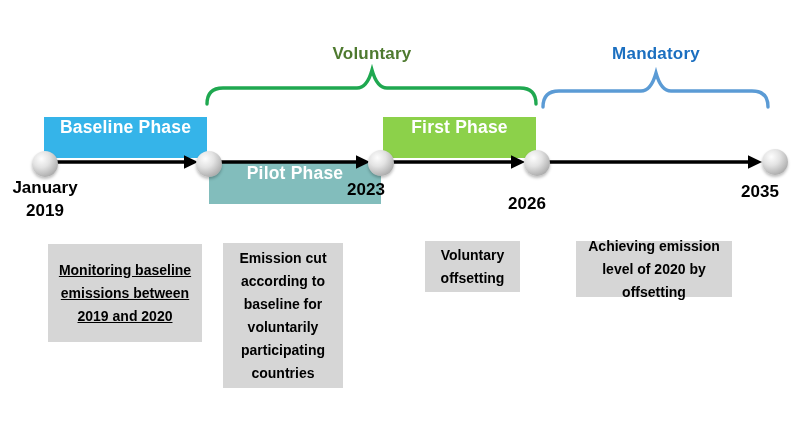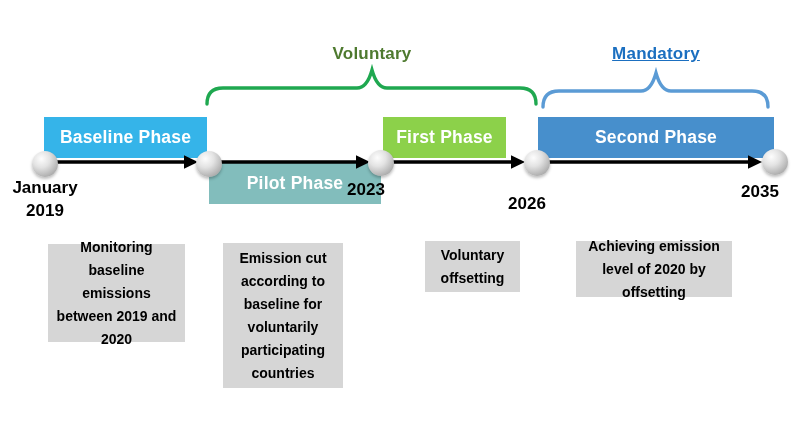--- a/index.html
+++ b/index.html
@@ -6,29 +6,29 @@
   .canvas{
     position:relative;width:799px;height:421px;background:#ffffff;
     font-family:"Liberation Sans",sans-serif;overflow:hidden;padding-left:44px;
   }
   .overlay{position:absolute;left:0;top:0;pointer-events:none;}
   .bracket-label{
     position:absolute;top:44px;width:150px;text-align:center;
     font-weight:bold;font-size:17px;letter-spacing:0.2px;
   }
   .bracket-label.voluntary{left:297px;color:#4E7A2F;}
-  .bracket-label.mandatory{left:581px;color:#1B6FC0;text-decoration:underline;}
+  .bracket-label.mandatory{left:581px;color:#1B6FC0;}
   .bar{
     position:absolute;top:117px;height:41px;
-    display:flex;align-items:center;justify-content:center;
+    display:flex;justify-content:center;
     color:#ffffff;font-weight:bold;font-size:17.5px;letter-spacing:0.2px;
   }
   .bar.baseline{left:44px;width:163px;background:#35B4E9;}
   .bar.pilot{left:209px;width:172px;background:#82BDBC;margin-top:46px;}
-  .bar.first{left:383px;width:123px;background:#8CD14A;}
+  .bar.first{left:383px;width:153px;background:#8CD14A;}
   .bar.second{left:538px;width:236px;background:#478FCC;}
   .sphere{
     position:absolute;width:26px;height:26px;border-radius:50%;
     background:radial-gradient(circle at 36% 30%, #fdfdfd 0%, #e3e3e3 35%, #b5b5b5 70%, #8f8f8f 100%);
     box-shadow:0 2px 3px rgba(0,0,0,0.25);
   }
   .sphere.s1{left:32px;top:151px;}
   .sphere.s2{left:196px;top:151px;}
   .sphere.s3{left:368px;top:150px;}
   .sphere.s4{left:524px;top:150px;}
@@ -40,21 +40,21 @@
   .date.d1{left:-20px;top:176px;}
   .date.d2{left:137px;top:176px;}
   .date.d3{left:301px;top:178px;}
   .date.d4{left:462px;top:192px;}
   .date.d5{left:695px;top:180px;}
   .note{
     position:absolute;background:#D6D6D6;color:#000000;
     display:flex;align-items:center;justify-content:center;text-align:center;
     font-weight:bold;font-size:14px;line-height:23px;padding:0 8px;box-sizing:border-box;
   }
-  .note.n1{left:48px;top:244px;width:137px;height:98px;}
+  .note.n1{left:48px;top:244px;width:154px;height:98px;text-decoration:underline;}
   .note.n2{left:223px;top:243px;width:120px;height:145px;}
   .note.n3{left:405px;top:241px;width:95px;height:51px;margin-left:20px;}
   .note.n4{left:576px;top:241px;width:156px;height:56px;}
 </style>
 </head>
 <body>
 
 <div class="canvas">
 
   <div class="bracket-label voluntary">Voluntary</div>
@@ -66,23 +66,20 @@
   </svg>
 
   <div class="bar baseline">
     <span>Baseline Phase</span>
   </div>
   <div class="bar pilot">
     <span>Pilot Phase</span>
   </div>
   <div class="bar first">
     <span>First Phase</span>
-  </div>
-  <div class="bar second">
-    <span>Second Phase</span>
   </div>
 
   <svg class="overlay" width="799" height="421">
     <g>
       <line x1="48" y1="162" x2="184" y2="162" stroke="#000000" stroke-width="3.4"></line>
       <polygon points="198,162 184,155.2 184,168.8" fill="#000000"></polygon>
     </g>
     <g>
       <line x1="215" y1="162" x2="357" y2="162" stroke="#000000" stroke-width="3.4"></line>
       <polygon points="370,162 356,155.2 356,168.8" fill="#000000"></polygon>

